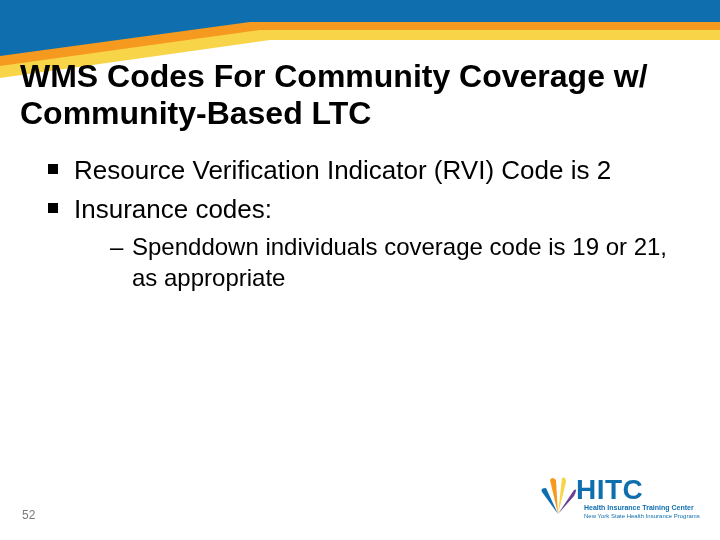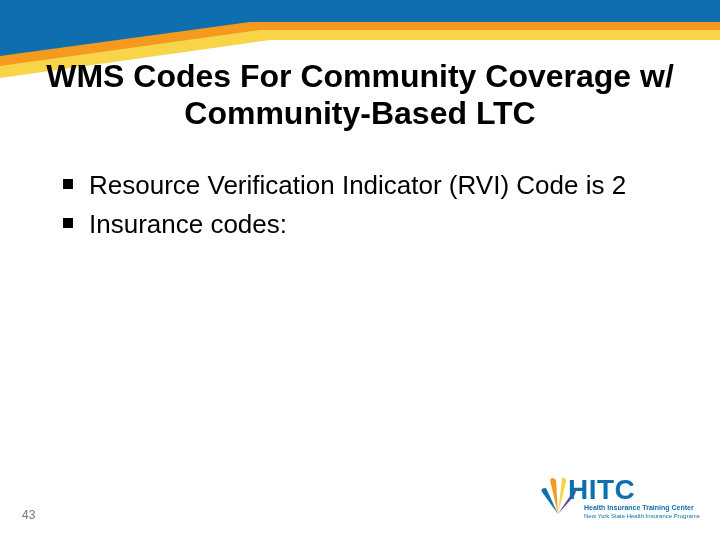--- a/index.html
+++ b/index.html
@@ -21,36 +21,35 @@
     overflow: visible;
   }
   .banner svg {
     display: block;
   }
   .title {
     position: absolute;
     top: 58px;
     left: 20px;
     right: 20px;
-    text-align: center;
     font-weight: bold;
     font-size: 32px;
     line-height: 1.15;
     color: #000;
   }
   .body {
     position: absolute;
     top: 154px;
     left: 46px;
     right: 30px;
     color: #000;
   }
   ul.main {
     list-style: none;
-    margin: 15px;
+    margin: 0;
     padding: 0;
   }
   ul.main > li {
     position: relative;
     padding-left: 28px;
     font-size: 26px;
     line-height: 1.25;
     margin-bottom: 6px;
   }
   ul.main > li::before {
@@ -96,21 +95,21 @@
   }
   .logo .mark {
     position: absolute;
     left: 0;
     top: 4px;
     width: 44px;
     height: 44px;
   }
   .logo .text-main {
     position: absolute;
-    left: 32px;
+    left: 40px;
     top: 4px;
     font-size: 28px;
     font-weight: bold;
     color: #0f6fae;
     letter-spacing: 0.5px;
   }
   .logo .text-sub1 {
     position: absolute;
     left: 48px;
     top: 34px;
@@ -141,26 +140,27 @@
 </div>
 
 <div class="title">WMS Codes For Community Coverage w/ Community-Based LTC</div>
 
 <div class="body">
   <ul class="main">
     <li>Resource Verification Indicator (RVI) Code is 2</li>
     <li>
       <span>Insurance codes:</span>
       <ul class="sub">
+        <li>Spenddown individuals coverage code is 19 or 21, as appropriate</li>
       </ul>
     </li>
   </ul>
 </div>
 
-<div class="page-num">43</div>
+<div class="page-num">52</div>
 
 <div class="logo">
   <div class="mark">
     <svg width="44" height="44" viewBox="0 0 44 44">
       <path d="M22 40 L6 18 Q4 14 10 14 L22 40 Z" fill="#0f6fae"></path>
       <path d="M22 40 L14 6 Q16 2 20 6 L22 40 Z" fill="#f59a1f"></path>
       <path d="M22 40 L26 4 Q30 2 30 8 L22 40 Z" fill="#f8d548"></path>
       <path d="M22 40 L38 16 Q42 14 38 22 L22 40 Z" fill="#6a3f8f"></path>
     </svg>
   </div>

